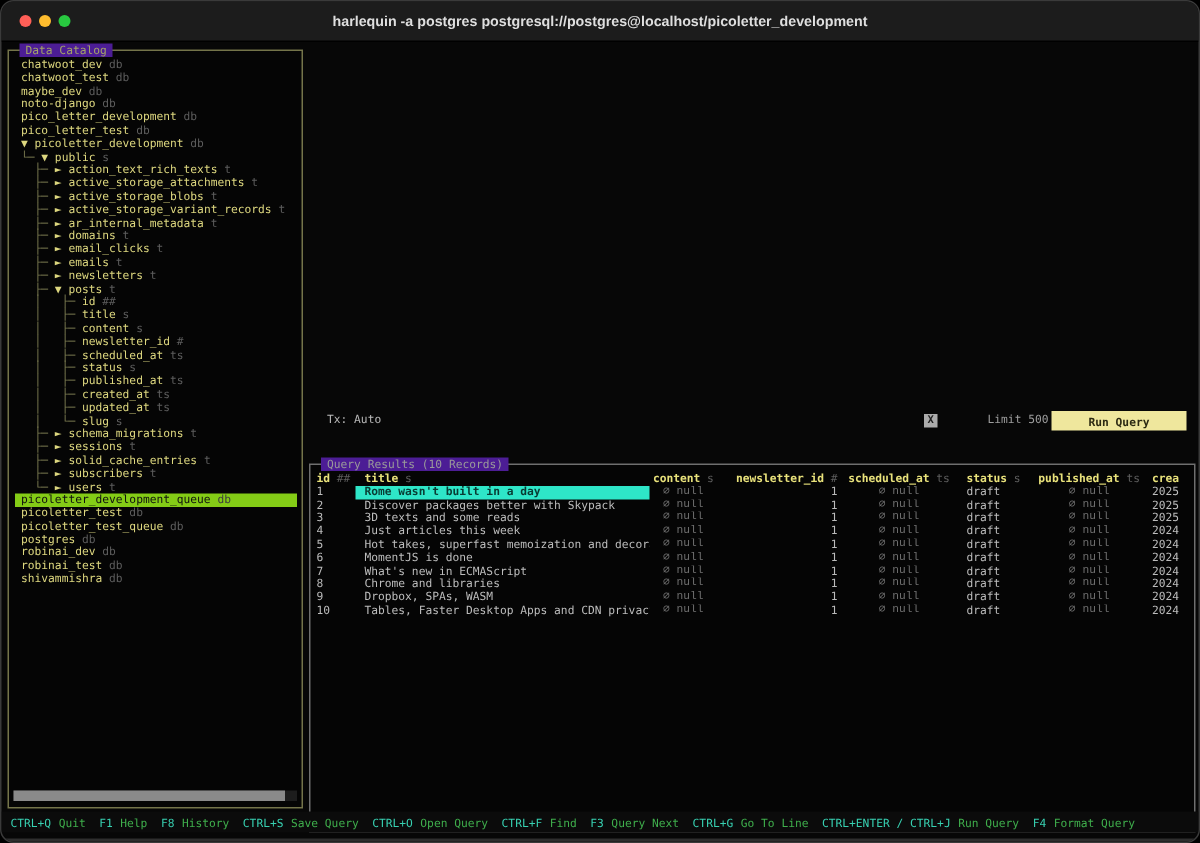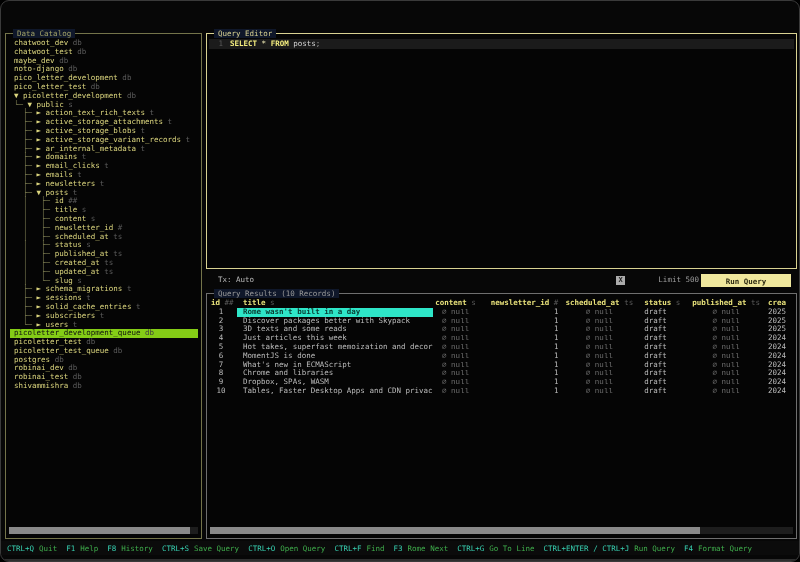--- a/index.html
+++ b/index.html
@@ -7,26 +7,26 @@
     overflow:hidden;font-family:"DejaVu Sans Mono",monospace;border:1px solid #3a3a3a;box-sizing:border-box;}
   
   .titlebar{position:absolute;top:0;left:0;right:0;height:26px;background:#1c1c1c;
     display:flex;align-items:center;justify-content:center;border-bottom:1px solid #000;}
   .lights{position:absolute;left:12px;top:9px;display:flex;gap:5px;}
   .light{width:8px;height:8px;border-radius:50%;}
   .light.red{background:#ff5f57}.light.yellow{background:#febc2e}.light.green{background:#28c840}
   .win-title{font-family:"Liberation Sans",sans-serif;font-size:9.5px;font-weight:bold;color:#dfdfdf;}
   
   .panel{position:absolute;border:1px solid;background:#050505;box-sizing:border-box;}
-  .panel-title{position:absolute;top:-5px;left:7px;background:#0f172a;padding:0 4px;font-size:7.5px;line-height:9px;text-align:right;}
+  .panel-title{position:absolute;top:-5px;left:7px;background:#4c1d95;padding:0 4px;font-size:7.5px;line-height:9px;text-align:right;}
   .p-catalog{left:4px;top:32px;width:197px;height:506px;border-color:#74744a;}
   .p-catalog .panel-title{color:#a3a368;}
   .p-editor{left:205px;top:32px;width:591px;height:236px;border-color:#d9d292;}
   .p-editor .panel-title{color:#d9d292;}
-  .p-results{left:205px;top:292px;width:591px;height:246px;border-color:#6f6f6f;}
+  .p-results{left:205px;top:308px;width:591px;height:246px;border-color:#6f6f6f;}
   .p-results .panel-title{color:#9a9a9a;}
   
   .tree{position:absolute;top:5px;left:4px;right:3px;font-size:7.5px;line-height:8.8px;white-space:pre;overflow:hidden;}
   .tree-row{height:8.8px;padding-left:4px;}
   .tree-prefix{color:#7d7d52;}
   .tree-arrow{color:#ddd77f;}
   .tree-name{color:#ddd77f;}
   .tree-type{color:#5d5d5d;}
   .tree-row.selected{background:#84cc16;}
   .tree-row.selected .tree-name{color:#101010;}
@@ -45,21 +45,21 @@
   .tx{position:absolute;left:12px;top:0;}
   .limitbox{position:absolute;right:172px;top:3px;width:9px;height:9px;background:#ababab;color:#1d1d1d;
     font-size:7px;line-height:9px;text-align:center;font-weight:bold;}
   .limitlbl{position:absolute;right:98px;top:0;color:#9d9d9d;}
   .runbtn{position:absolute;right:6px;top:1px;width:90px;height:13px;background:#efe79d;color:#2c2a12;
     font-size:7.5px;line-height:13px;text-align:center;font-weight:bold;border:none;font-family:inherit;}
   
   .grid{position:absolute;top:5px;left:4px;right:4px;font-size:7.5px;line-height:8.8px;}
   .grow{display:flex;height:8.8px;white-space:pre;}
   .gcell{overflow:hidden;box-sizing:border-box;padding-right:6px;}
-  .c0{width:26px;text-align:center;}
+  .c0{width:26px;text-align:left;}
   .c1{width:196px;text-align:left;padding-left:6px;}
   .c2{width:52px;text-align:center;}
   .c3{width:80px;text-align:right;}
   .c4{width:76px;text-align:center;}
   .c5{width:50px;text-align:left;padding-left:4px;}
   .c6{width:78px;text-align:center;}
   .c7{width:24px;text-align:left;}
   .hname{color:#e9e27b;font-weight:bold;}
   .htype{color:#5d5d5d;}
   .gval{color:#bcbcbc;}
@@ -74,35 +74,37 @@
   .sc{margin-right:9px;}
   .sc-key{color:#38d1b2;font-weight:normal;margin-right:5px;}
   .sc-label{color:#3fae4c;}
   .bottom-edge{position:absolute;left:0;right:0;bottom:0;height:2px;background:#2e2e2e;}
 </style>
 </head>
 <body>
 
 <div class="window">
 
+  <div class="titlebar">
+    <div class="lights">
+      <div class="light red"></div>
+      <div class="light yellow"></div>
+      <div class="light green"></div>
+    </div>
+    <div class="win-title">harlequin -a postgres postgresql://postgres@localhost/picoletter_development</div>
+  </div>
 
   <div class="panel p-catalog">
     <div class="panel-title">Data Catalog</div>
     <div class="tree"><div class="tree-row"><span class="tree-prefix"></span><span class="tree-name">chatwoot_dev</span><span class="tree-type"> db</span></div><div class="tree-row"><span class="tree-prefix"></span><span class="tree-name">chatwoot_test</span><span class="tree-type"> db</span></div><div class="tree-row"><span class="tree-prefix"></span><span class="tree-name">maybe_dev</span><span class="tree-type"> db</span></div><div class="tree-row"><span class="tree-prefix"></span><span class="tree-name">noto-django</span><span class="tree-type"> db</span></div><div class="tree-row"><span class="tree-prefix"></span><span class="tree-name">pico_letter_development</span><span class="tree-type"> db</span></div><div class="tree-row"><span class="tree-prefix"></span><span class="tree-name">pico_letter_test</span><span class="tree-type"> db</span></div><div class="tree-row"><span class="tree-prefix"></span><span class="tree-arrow">▼ </span><span class="tree-name">picoletter_development</span><span class="tree-type"> db</span></div><div class="tree-row"><span class="tree-prefix">└─ </span><span class="tree-arrow">▼ </span><span class="tree-name">public</span><span class="tree-type"> s</span></div><div class="tree-row"><span class="tree-prefix">  ├─ </span><span class="tree-arrow">► </span><span class="tree-name">action_text_rich_texts</span><span class="tree-type"> t</span></div><div class="tree-row"><span class="tree-prefix">  ├─ </span><span class="tree-arrow">► </span><span class="tree-name">active_storage_attachments</span><span class="tree-type"> t</span></div><div class="tree-row"><span class="tree-prefix">  ├─ </span><span class="tree-arrow">► </span><span class="tree-name">active_storage_blobs</span><span class="tree-type"> t</span></div><div class="tree-row"><span class="tree-prefix">  ├─ </span><span class="tree-arrow">► </span><span class="tree-name">active_storage_variant_records</span><span class="tree-type"> t</span></div><div class="tree-row"><span class="tree-prefix">  ├─ </span><span class="tree-arrow">► </span><span class="tree-name">ar_internal_metadata</span><span class="tree-type"> t</span></div><div class="tree-row"><span class="tree-prefix">  ├─ </span><span class="tree-arrow">► </span><span class="tree-name">domains</span><span class="tree-type"> t</span></div><div class="tree-row"><span class="tree-prefix">  ├─ </span><span class="tree-arrow">► </span><span class="tree-name">email_clicks</span><span class="tree-type"> t</span></div><div class="tree-row"><span class="tree-prefix">  ├─ </span><span class="tree-arrow">► </span><span class="tree-name">emails</span><span class="tree-type"> t</span></div><div class="tree-row"><span class="tree-prefix">  ├─ </span><span class="tree-arrow">► </span><span class="tree-name">newsletters</span><span class="tree-type"> t</span></div><div class="tree-row"><span class="tree-prefix">  ├─ </span><span class="tree-arrow">▼ </span><span class="tree-name">posts</span><span class="tree-type"> t</span></div><div class="tree-row"><span class="tree-prefix">  │   ├─ </span><span class="tree-name">id</span><span class="tree-type"> ##</span></div><div class="tree-row"><span class="tree-prefix">  │   ├─ </span><span class="tree-name">title</span><span class="tree-type"> s</span></div><div class="tree-row"><span class="tree-prefix">  │   ├─ </span><span class="tree-name">content</span><span class="tree-type"> s</span></div><div class="tree-row"><span class="tree-prefix">  │   ├─ </span><span class="tree-name">newsletter_id</span><span class="tree-type"> #</span></div><div class="tree-row"><span class="tree-prefix">  │   ├─ </span><span class="tree-name">scheduled_at</span><span class="tree-type"> ts</span></div><div class="tree-row"><span class="tree-prefix">  │   ├─ </span><span class="tree-name">status</span><span class="tree-type"> s</span></div><div class="tree-row"><span class="tree-prefix">  │   ├─ </span><span class="tree-name">published_at</span><span class="tree-type"> ts</span></div><div class="tree-row"><span class="tree-prefix">  │   ├─ </span><span class="tree-name">created_at</span><span class="tree-type"> ts</span></div><div class="tree-row"><span class="tree-prefix">  │   ├─ </span><span class="tree-name">updated_at</span><span class="tree-type"> ts</span></div><div class="tree-row"><span class="tree-prefix">  │   └─ </span><span class="tree-name">slug</span><span class="tree-type"> s</span></div><div class="tree-row"><span class="tree-prefix">  ├─ </span><span class="tree-arrow">► </span><span class="tree-name">schema_migrations</span><span class="tree-type"> t</span></div><div class="tree-row"><span class="tree-prefix">  ├─ </span><span class="tree-arrow">► </span><span class="tree-name">sessions</span><span class="tree-type"> t</span></div><div class="tree-row"><span class="tree-prefix">  ├─ </span><span class="tree-arrow">► </span><span class="tree-name">solid_cache_entries</span><span class="tree-type"> t</span></div><div class="tree-row"><span class="tree-prefix">  ├─ </span><span class="tree-arrow">► </span><span class="tree-name">subscribers</span><span class="tree-type"> t</span></div><div class="tree-row"><span class="tree-prefix">  └─ </span><span class="tree-arrow">► </span><span class="tree-name">users</span><span class="tree-type"> t</span></div><div class="tree-row selected"><span class="tree-prefix"></span><span class="tree-name">picoletter_development_queue</span><span class="tree-type"> db</span></div><div class="tree-row"><span class="tree-prefix"></span><span class="tree-name">picoletter_test</span><span class="tree-type"> db</span></div><div class="tree-row"><span class="tree-prefix"></span><span class="tree-name">picoletter_test_queue</span><span class="tree-type"> db</span></div><div class="tree-row"><span class="tree-prefix"></span><span class="tree-name">postgres</span><span class="tree-type"> db</span></div><div class="tree-row"><span class="tree-prefix"></span><span class="tree-name">robinai_dev</span><span class="tree-type"> db</span></div><div class="tree-row"><span class="tree-prefix"></span><span class="tree-name">robinai_test</span><span class="tree-type"> db</span></div><div class="tree-row"><span class="tree-prefix"></span><span class="tree-name">shivammishra</span><span class="tree-type"> db</span></div></div>
     <div class="hscroll">
       <div class="hthumb" style="width:96%"></div>
     </div>
   </div>
 
-  <div class="panel p-editor">
-    <div class="panel-title">Query Editor</div>
-    <div id="editor-lines">
-        <div class="ed-line"><span class="ln">1</span><span class="tok-kw">SELECT</span><span class="tok-pl"> </span><span class="tok-op">*</span><span class="tok-pl"> </span><span class="tok-kw">FROM</span><span class="tok-pl"> </span><span class="tok-ident">posts</span><span class="tok-punct">;</span></div>
-      </div>
-  </div>
 
   <div class="runbar">
     <span class="tx">Tx: Auto</span>
     <span class="limitbox">X</span>
     <span class="limitlbl">Limit 500</span>
     <button class="runbtn">Run Query</button>
   </div>
 
   <div class="panel p-results">
     <div class="panel-title">Query Results (10 Records)</div>
@@ -126,19 +128,19 @@
     </div>
   </div>
 
   <div class="footer" id="footer-bar">
       <span class="sc"><span class="sc-key">CTRL+Q</span><span class="sc-label">Quit</span></span>
       <span class="sc"><span class="sc-key">F1</span><span class="sc-label">Help</span></span>
       <span class="sc"><span class="sc-key">F8</span><span class="sc-label">History</span></span>
       <span class="sc"><span class="sc-key">CTRL+S</span><span class="sc-label">Save Query</span></span>
       <span class="sc"><span class="sc-key">CTRL+O</span><span class="sc-label">Open Query</span></span>
       <span class="sc"><span class="sc-key">CTRL+F</span><span class="sc-label">Find</span></span>
-      <span class="sc"><span class="sc-key">F3</span><span class="sc-label">Rome Next</span></span>
+      <span class="sc"><span class="sc-key">F3</span><span class="sc-label">Query Next</span></span>
       <span class="sc"><span class="sc-key">CTRL+G</span><span class="sc-label">Go To Line</span></span>
       <span class="sc"><span class="sc-key">CTRL+ENTER / CTRL+J</span><span class="sc-label">Run Query</span></span>
       <span class="sc"><span class="sc-key">F4</span><span class="sc-label">Format Query</span></span>
     </div>
   <div class="bottom-edge"></div>
 </div>
 
 </body></html>

